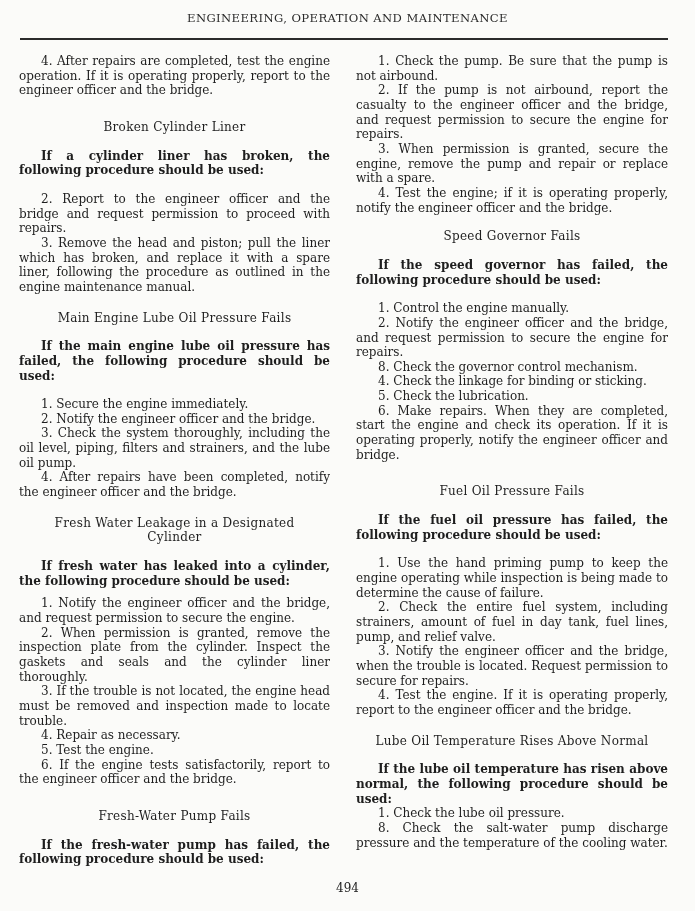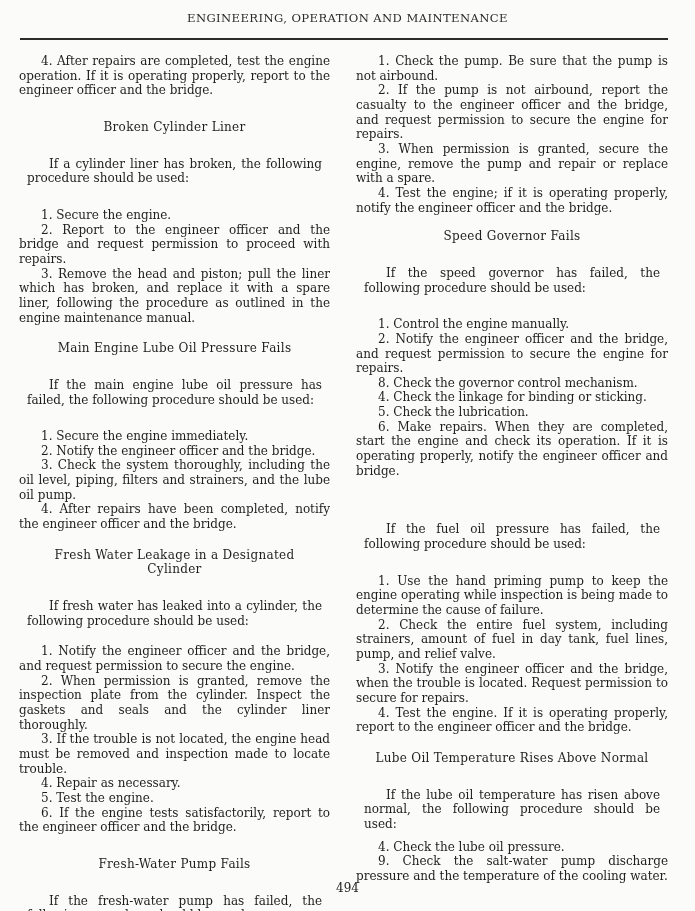--- a/index.html
+++ b/index.html
@@ -9,42 +9,41 @@
   }
   .running-head {
     position: absolute; top: 11px; left: 0; width: 695px; text-align: center;
     font-size: 11.6px; letter-spacing: 0.4px; color: #2a2a2a;
   }
   .rule { position: absolute; top: 38px; left: 20px; width: 648px; height: 2px; background: #2b2b2b; }
   .col { position: absolute; top: 54px; font-size: 12px; line-height: 14.65px; text-align: justify; }
   .col.left { left: 19px; width: 311px; }
   .col.right { left: 356px; width: 312px; }
   .heading { text-align: center; letter-spacing: 0.3px; margin: 0; }
-  .para { margin: 8px; text-indent: 22px; }
+  .para { margin: 0; text-indent: 22px; font-weight: bold; }
   .item { margin: 0; text-indent: 22px; }
   .gap-s { height: 14px; }
   .gap-m { height: 16px; }
   .gap-l { height: 22px; }
   .page-number { position: absolute; top: 881px; left: 0; width: 695px; text-align: center; font-size: 12px; }
 </style>
 </head>
 <body>
 
 <div class="running-head">ENGINEERING, OPERATION AND MAINTENANCE</div>
 <div class="rule"></div>
 
 <div class="col left">
   <p class="item">4. After repairs are completed, test the engine operation. If it is operating properly, report to the engineer officer and the bridge.</p>
   <div class="gap-l"></div>
 
   <p class="heading">Broken Cylinder Liner</p>
   <div class="gap-s"></div>
   <p class="para">If a cylinder liner has broken, the following procedure should be used:</p>
   <div class="gap-s"></div>
-  <p class="item">1. Secure the engine.</p>
   <p class="item">2. Report to the engineer officer and the bridge and request permission to proceed with repairs.</p>
   <p class="item">3. Remove the head and piston; pull the liner which has broken, and replace it with a spare liner, following the procedure as outlined in the engine maintenance manual.</p>
   <div class="gap-m"></div>
 
   <p class="heading">Main Engine Lube Oil Pressure Fails</p>
   <div class="gap-s"></div>
   <p class="para">If the main engine lube oil pressure has failed, the following procedure should be used:</p>
   <div class="gap-s"></div>
   <p class="item">1. Secure the engine immediately.</p>
   <p class="item">2. Notify the engineer officer and the bridge.</p>
@@ -84,29 +83,30 @@
   <p class="para">If the speed governor has failed, the following procedure should be used:</p>
   <div class="gap-s"></div>
   <p class="item">1. Control the engine manually.</p>
   <p class="item">2. Notify the engineer officer and the bridge, and request permission to secure the engine for repairs.</p>
   <p class="item">8. Check the governor control mechanism.</p>
   <p class="item">4. Check the linkage for binding or sticking.</p>
   <p class="item">5. Check the lubrication.</p>
   <p class="item">6. Make repairs. When they are completed, start the engine and check its operation. If it is operating properly, notify the engineer officer and bridge.</p>
   <div class="gap-l"></div>
 
+  <p class="heading">Fuel Oil Pressure Fails</p>
   <div class="gap-s"></div>
   <p class="para">If the fuel oil pressure has failed, the following procedure should be used:</p>
   <div class="gap-s"></div>
   <p class="item">1. Use the hand priming pump to keep the engine operating while inspection is being made to determine the cause of failure.</p>
   <p class="item">2. Check the entire fuel system, including strainers, amount of fuel in day tank, fuel lines, pump, and relief valve.</p>
   <p class="item">3. Notify the engineer officer and the bridge, when the trouble is located. Request permission to secure for repairs.</p>
   <p class="item">4. Test the engine. If it is operating properly, report to the engineer officer and the bridge.</p>
   <div class="gap-m"></div>
 
   <p class="heading">Lube Oil Temperature Rises Above Normal</p>
   <div class="gap-s"></div>
   <p class="para">If the lube oil temperature has risen above normal, the following procedure should be used:</p>
-  <p class="item">4. Check the lube oil pressure.</p>
-  <p class="item">9. Check the salt-water pump discharge pressure and the temperature of the cooling water.</p>
+  <p class="item">1. Check the lube oil pressure.</p>
+  <p class="item">8. Check the salt-water pump discharge pressure and the temperature of the cooling water.</p>
 </div>
 
 <div class="page-number">494</div>
 
 </body></html>

